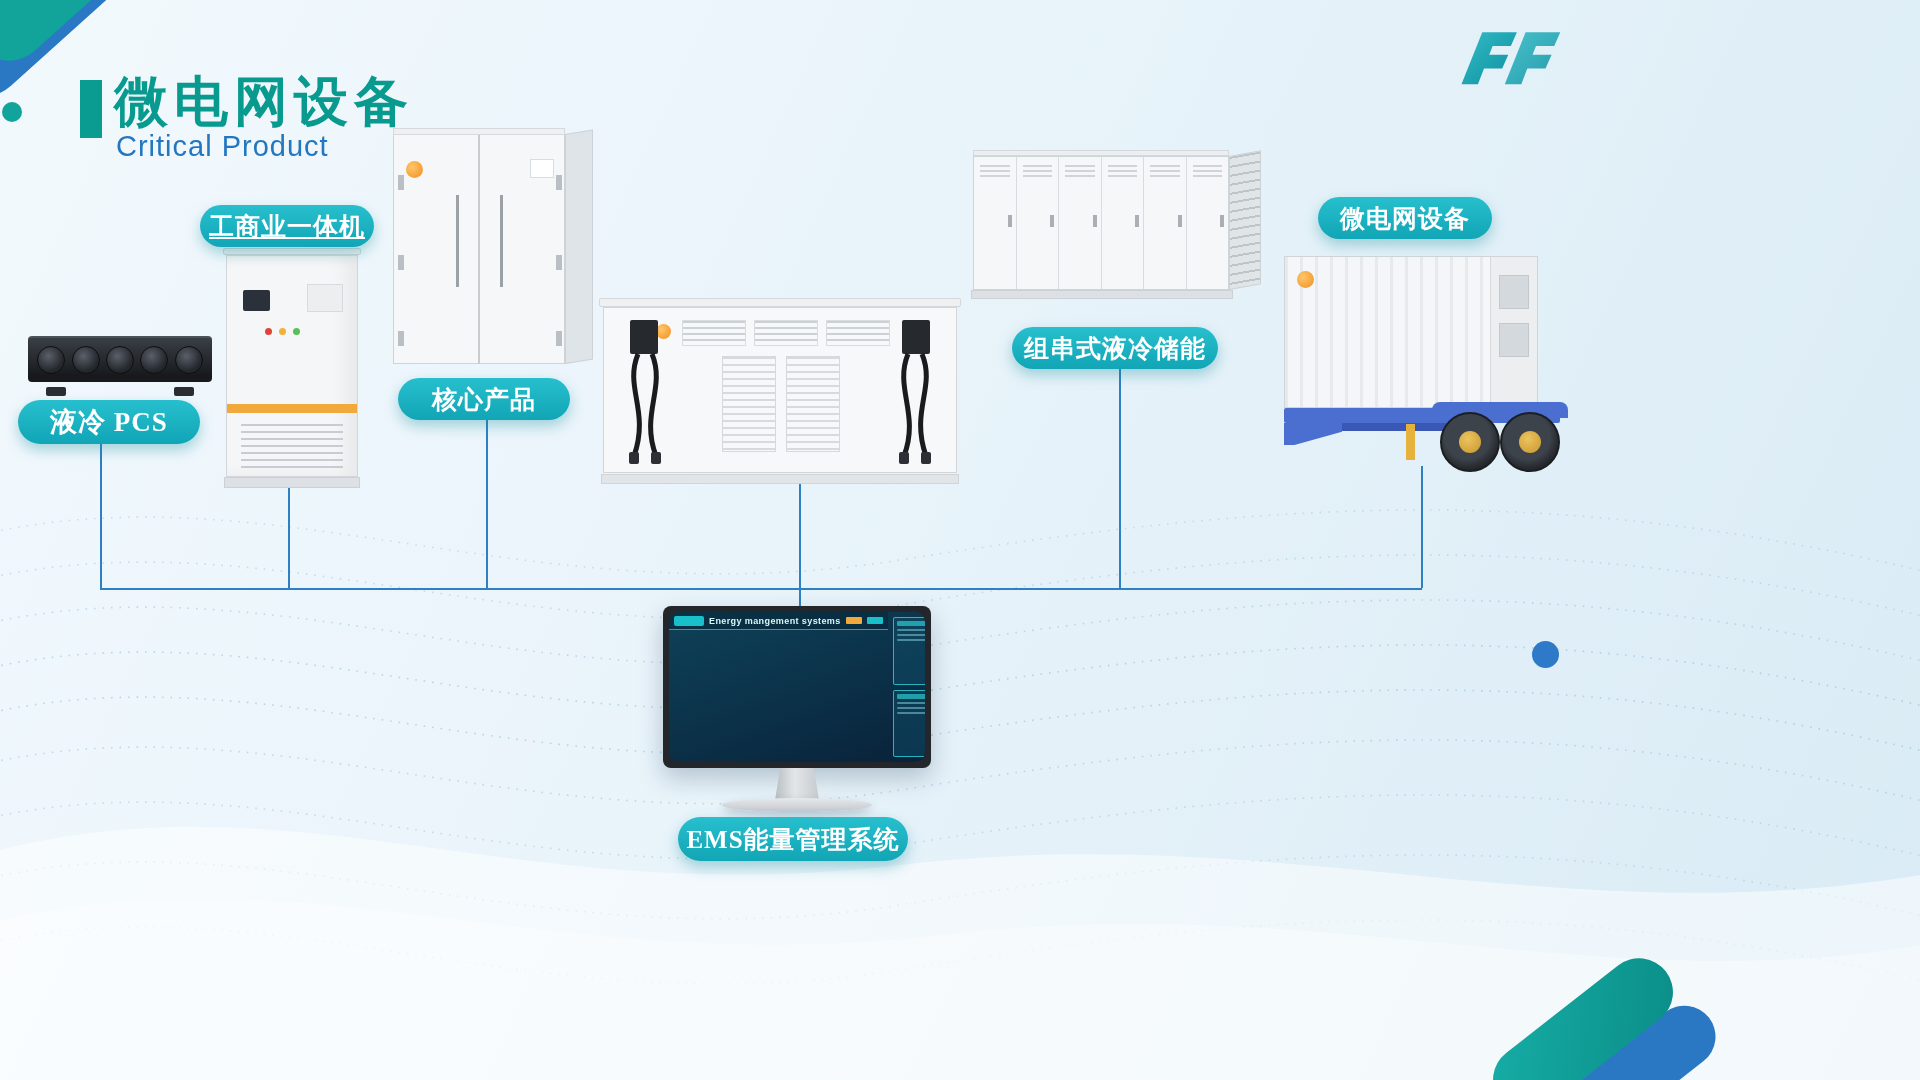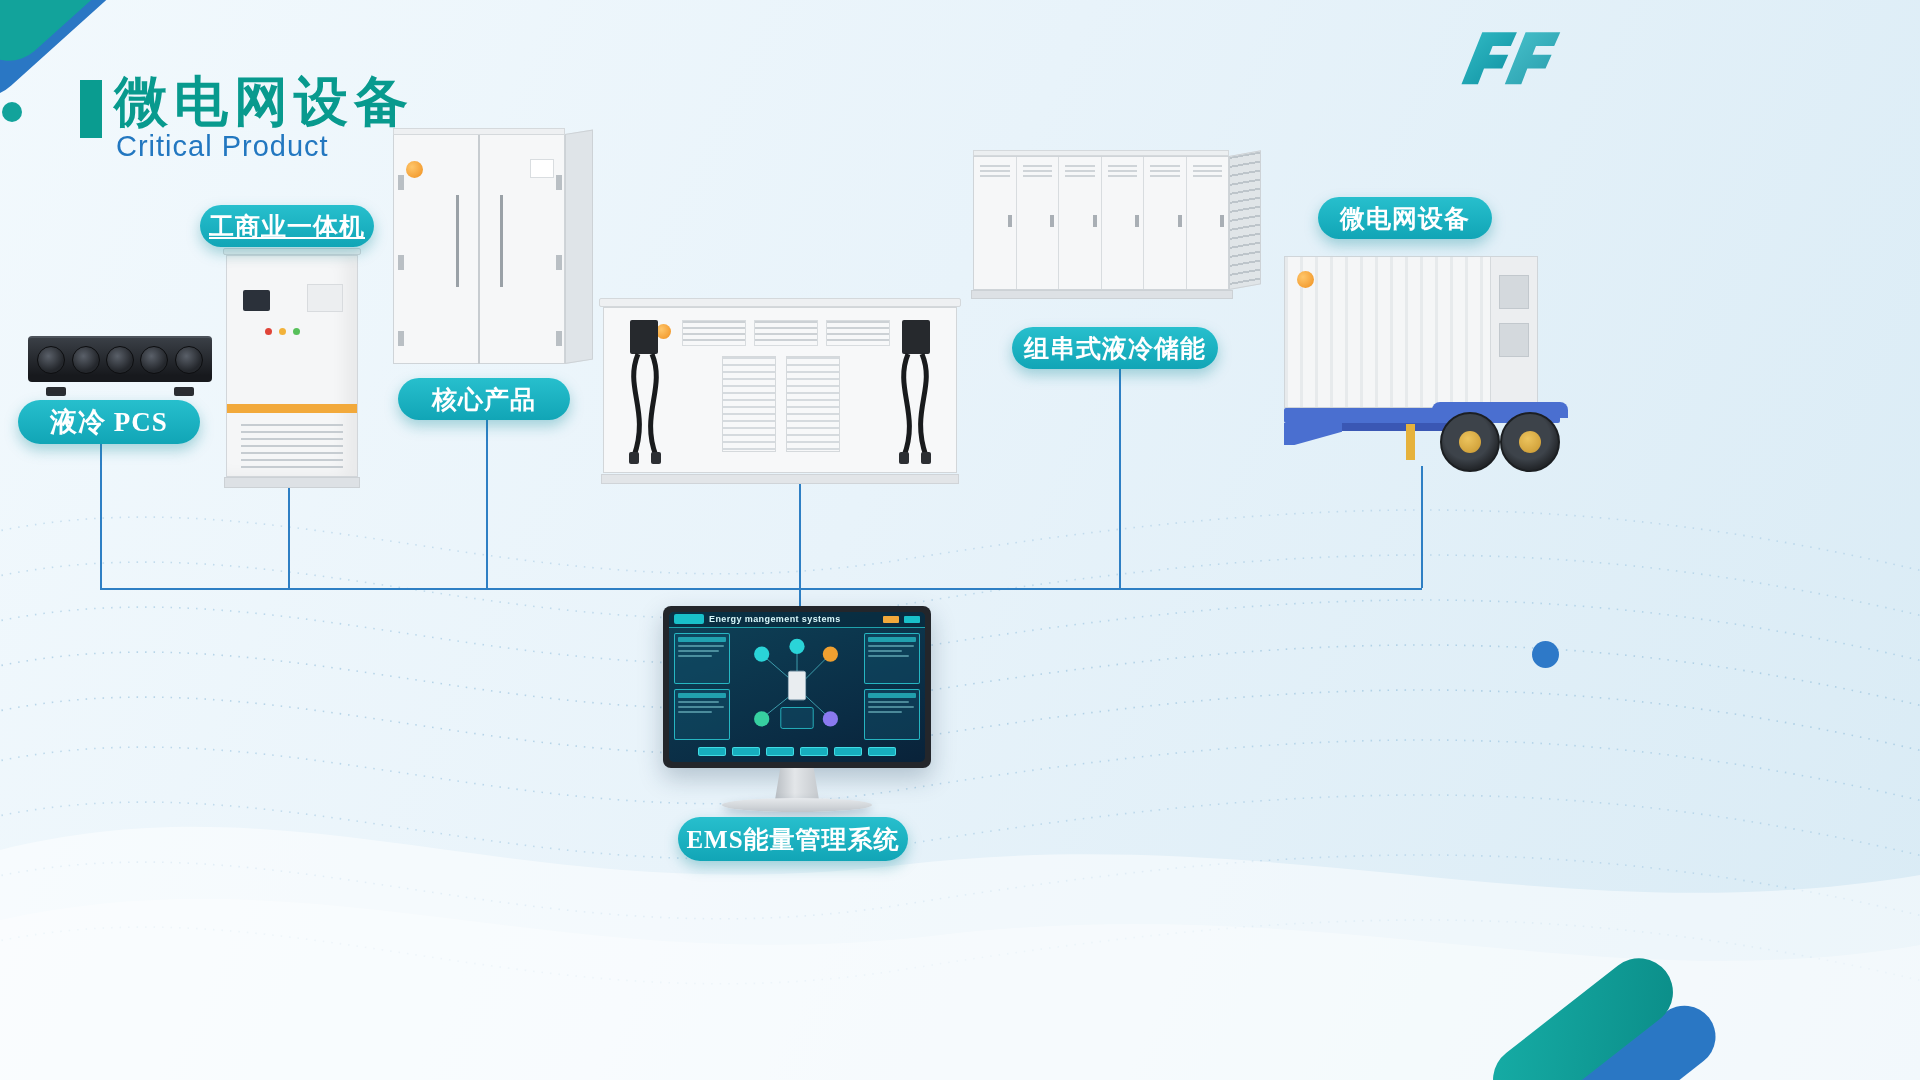--- a/index.html
+++ b/index.html
@@ -139,22 +139,22 @@
          background:radial-gradient(circle at 45% 40%,#3d434a 50%,#24272b 72%);border:2px solid #1c1f22;box-sizing:border-box;}
   .w1{left:162px;} .w2{left:222px;}
   .hub{position:absolute;left:50%;top:50%;width:22px;height:22px;margin:-11px 0 0 -11px;border-radius:50%;
        background:radial-gradient(circle at 40% 35%,#ecc45e,#c8962f);}
   .mob-fender{position:absolute;left:154px;top:150px;width:136px;height:16px;background:#4a6fd0;border-radius:8px 8px 0 0;}
 
   
   .monitor{left:663px;top:606px;width:268px;height:210px;position:absolute;}
   .mon-frame{position:absolute;left:0;top:0;width:268px;height:162px;background:#23262b;border-radius:8px;
              box-shadow:0 10px 24px rgba(20,50,80,.25);}
-  .screen{position:absolute;left:6px;top:6px;width:256px;height:150px;border-radius:5px;overflow:hidden;
-          background:linear-gradient(160deg,#0e4258 0%,#0a2c44 70%,#092239 100%);display:flex;flex-direction:column;}
+  .screen{position:absolute;left:6px;top:6px;width:256px;height:150px;border-radius:10px;overflow:hidden;
+          background:linear-gradient(160deg,#0e4258 0%,#0a2c44 70%,#092239 100%);display:flex;flex-direction:row;}
   .scr-top{height:17px;display:flex;align-items:center;gap:5px;padding:0 5px;
            background:rgba(8,40,58,.65);border-bottom:1px solid rgba(42,212,216,.7);}
   .scr-logo{width:30px;height:10px;background:#19c0c9;border-radius:2px;flex:none;}
   .scr-title{color:#d8f7fa;font-size:9px;font-weight:bold;letter-spacing:.4px;white-space:nowrap;}
   .scr-chip{width:16px;height:7px;border-radius:1px;flex:none;}
   .chip-a{background:#f2a93b;margin-left:auto;} .chip-b{background:#19c0c9;}
   .scr-body{flex:1;display:flex;gap:5px;padding:5px;}
   .scr-col{width:56px;display:flex;flex-direction:column;gap:5px;}
   .scr-panel{flex:1;border:1px solid rgba(45,212,220,.8);background:rgba(18,84,112,.4);border-radius:2px;padding:3px;box-sizing:border-box;}
   .scr-panel .hd{height:5px;background:rgba(45,212,220,.65);border-radius:1px;margin-bottom:3px;}

